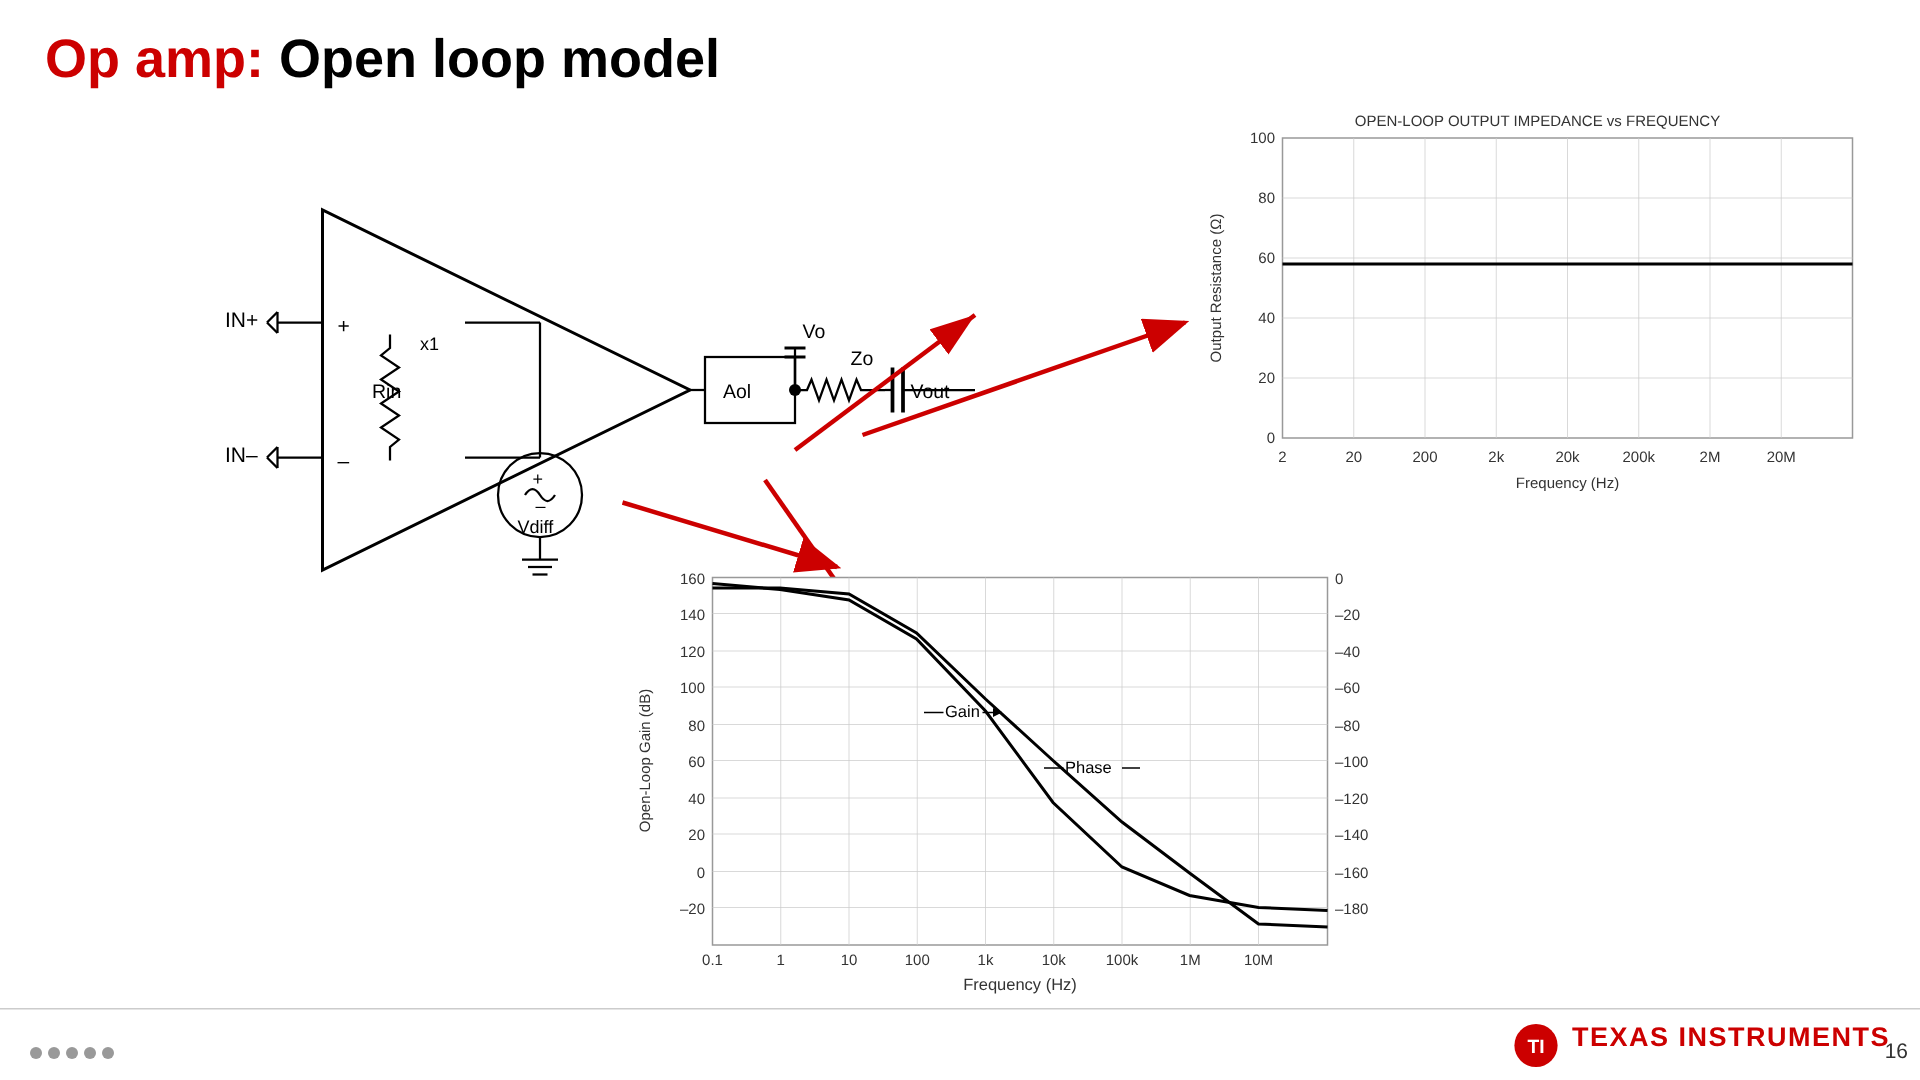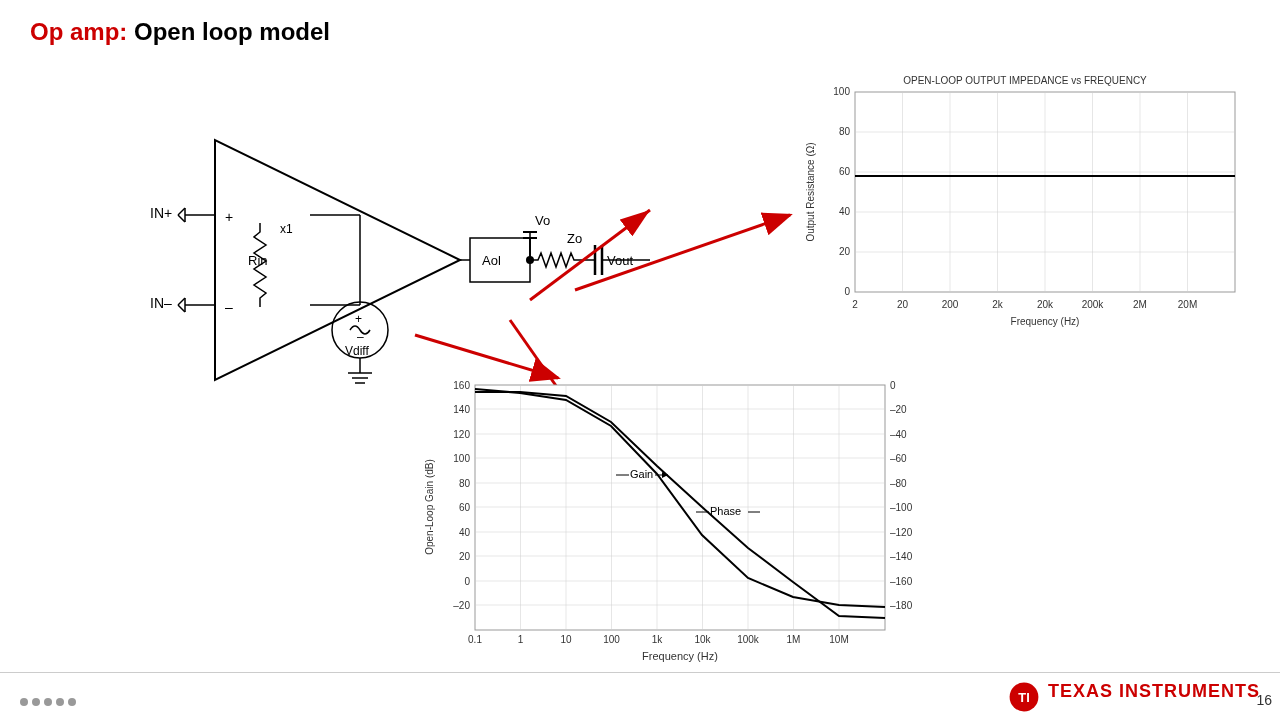--- a/index.html
+++ b/index.html
@@ -10,21 +10,21 @@
       font-family: Arial, sans-serif;
       overflow: hidden;
       position: relative;
     }
 
     
     #title {
       position: absolute;
       top: 18px;
       left: 30px;
-      font-size: 24px;
+      font-size: 36px;
       font-weight: bold;
       color: #000;
     }
     #title span.highlight {
       color: #cc0000;
     }
 
     
     #circuit {
       position: absolute;

